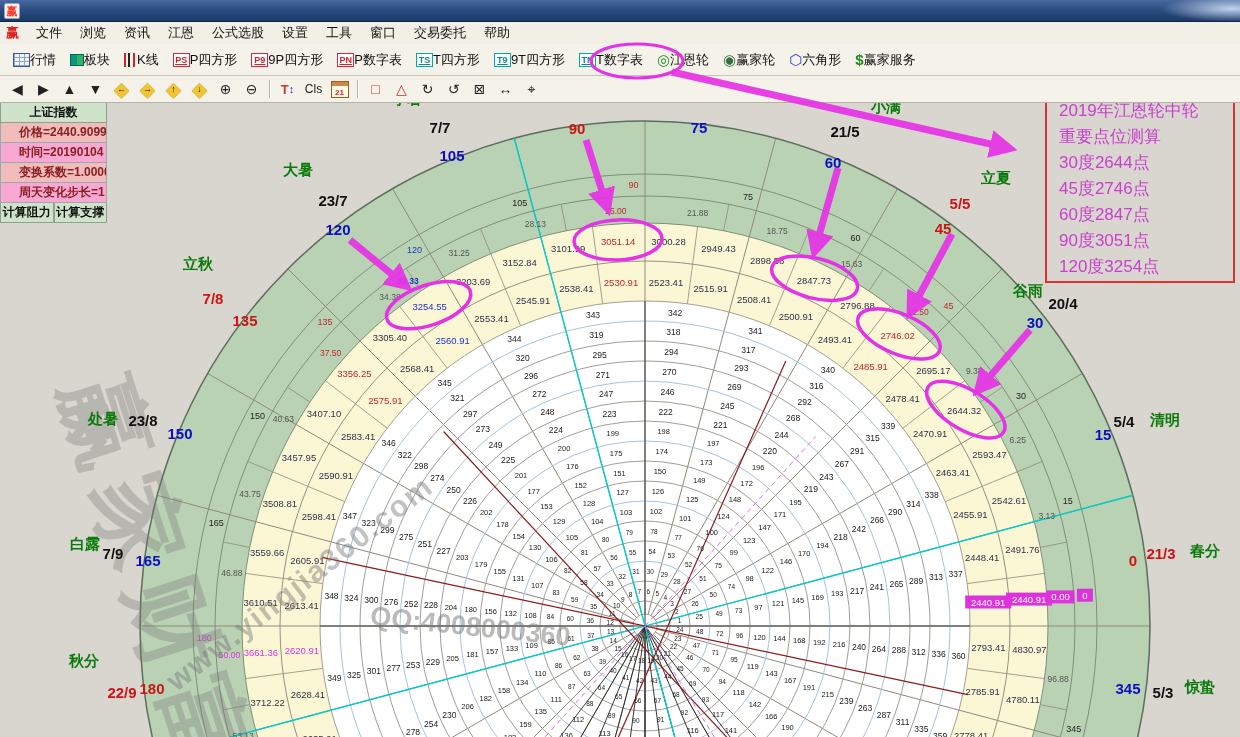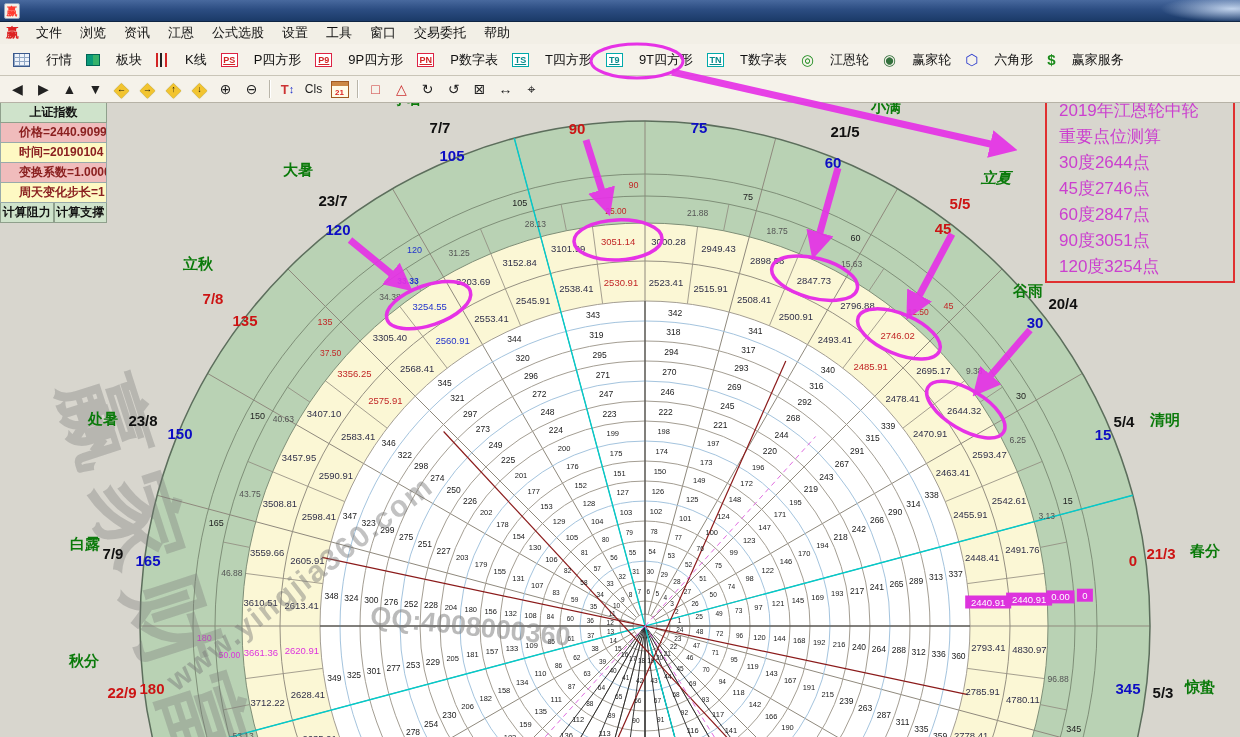--- a/index.html
+++ b/index.html
@@ -19,21 +19,21 @@
 
   
   .menubar{position:absolute;top:22px;left:0;width:100%;height:22px;background:#f2efe6;
     border-bottom:1px solid #c9c5b8;display:flex;align-items:center;font-size:13px;color:#111;}
   .mlogo{color:#d22;font-weight:bold;font-size:13px;padding:0 8px 0 6px;}
   .m-item{padding:0 9px;cursor:default;}
 
   
   .toolbar{position:absolute;top:44px;left:0;width:100%;height:32px;background:#f5f2ea;
     border-bottom:1px solid #c9c5b8;display:flex;align-items:center;font-size:13px;color:#111;padding-left:6px;box-sizing:border-box;}
-  .tb-item{display:flex;align-items:center;gap:16px;padding:3px 7px;white-space:nowrap;}
+  .tb-item{display:flex;align-items:center;gap:0;padding:3px 7px;white-space:nowrap;}
   .ic-chip{display:inline-flex;align-items:center;justify-content:center;width:17px;height:14px;
     border:1px solid;font-size:9px;font-weight:bold;background:#fff;box-sizing:border-box;text-decoration:underline;}
   .ic-chip.red{color:#d22424;border-color:#d24;}
   .ic-chip.teal{color:#068a8a;border-color:#0aa;}
   .ic-grid{width:15px;height:12px;border:1px solid #39588c;background-color:#eef3fa;
     background-image:repeating-linear-gradient(0deg,#8fa6c4 0,#8fa6c4 1px,transparent 1px,transparent 4px),
                      repeating-linear-gradient(90deg,#8fa6c4 0,#8fa6c4 1px,transparent 1px,transparent 5px);}
   .ic-blocks{width:14px;height:12px;border:1px solid #065;box-sizing:border-box;
     background:linear-gradient(90deg,#0a9a7a 50%,#35b26a 50%),linear-gradient(#0a9a7a,#35b26a);}
   .ic-kline{width:13px;height:14px;
@@ -56,21 +56,21 @@
   .t-upd .t{color:#c33;font-weight:bold;font-size:13px}.t-upd .u{color:#23c;font-size:11px}
   .db-cls{font-size:12px;color:#222;}
 
   
   .panel{position:absolute;top:103px;left:0;width:107px;font-size:12px;font-weight:bold;z-index:30;}
   .p-title{background:#cfe3cb;color:#111;text-align:center;height:19px;line-height:19px;
     border:1px solid #8fa08c;border-top:none;}
   .p-row{height:19px;line-height:19px;padding-left:18px;color:#8b2020;border:1px solid #9aa;border-top:none;
     white-space:nowrap;overflow:hidden;}
   .tone-pink{background:#f0bcbc;}
-  .tone-blue{background:#fef9c3;}
+  .tone-blue{background:#f9a8d4;}
   .p-btns{display:flex;}
   .p-btn{flex:1;height:20px;background:#cfe3cb;border:1px solid #8fa08c;border-top:none;
     font-size:12px;font-weight:bold;color:#111;padding:0;font-family:inherit;}
 
   
   .canvas{position:absolute;top:103px;left:0;width:1240px;height:634px;background:#d8d6ce;overflow:hidden;}
   #wheel-svg{position:absolute;left:0;top:0;}
 
   .lbl{position:absolute;transform:translate(-50%,-50%);font-size:15px;font-weight:bold;white-space:nowrap;z-index:5;}
   .tone-lblue{color:#0d0dc4;}
@@ -876,21 +876,21 @@
         <div class="lbl tone-lblack" style="left: 113px; top: 450px;">7/9</div>
         <div class="lbl tone-lblue" style="left: 148px; top: 457px;">165</div>
         <div class="lbl tone-lgreen" style="left: 84px; top: 558px;">秋分</div>
         <div class="lbl tone-lred" style="left: 122px; top: 589px;">22/9</div>
         <div class="lbl tone-lred" style="left: 152px; top: 585px;">180</div>
         <div class="lbl tone-lred" style="left: 577px; top: 25px;">90</div>
         <div class="lbl tone-lblue" style="left: 699px; top: 24px;">75</div>
         <div class="lbl tone-lgreen" style="left: 886px; top: 4px;">小满</div>
         <div class="lbl tone-lblack" style="left: 845px; top: 28px;">21/5</div>
         <div class="lbl tone-lblue" style="left: 833px; top: 59px;">60</div>
-        <div class="lbl tone-lgreen" style="left: 996px; top: 75px; font-style: italic;">立夏</div>
+        <div class="lbl tone-lgreen" style="left: 996px; top: 75px;">立夏</div>
         <div class="lbl tone-lred" style="left: 960px; top: 100px;">5/5</div>
         <div class="lbl tone-lred" style="left: 943px; top: 125px;">45</div>
         <div class="lbl tone-lgreen" style="left: 1028px; top: 188px;">谷雨</div>
         <div class="lbl tone-lblack" style="left: 1063px; top: 200px;">20/4</div>
         <div class="lbl tone-lblue" style="left: 1035px; top: 219px;">30</div>
         <div class="lbl tone-lgreen" style="left: 1165px; top: 317px;">清明</div>
         <div class="lbl tone-lblack" style="left: 1124px; top: 318px;">5/4</div>
         <div class="lbl tone-lblue" style="left: 1103px; top: 331px;">15</div>
         <div class="lbl tone-lgreen" style="left: 1205px; top: 448px;">春分</div>
         <div class="lbl tone-lred" style="left: 1161px; top: 450px;">21/3</div>

